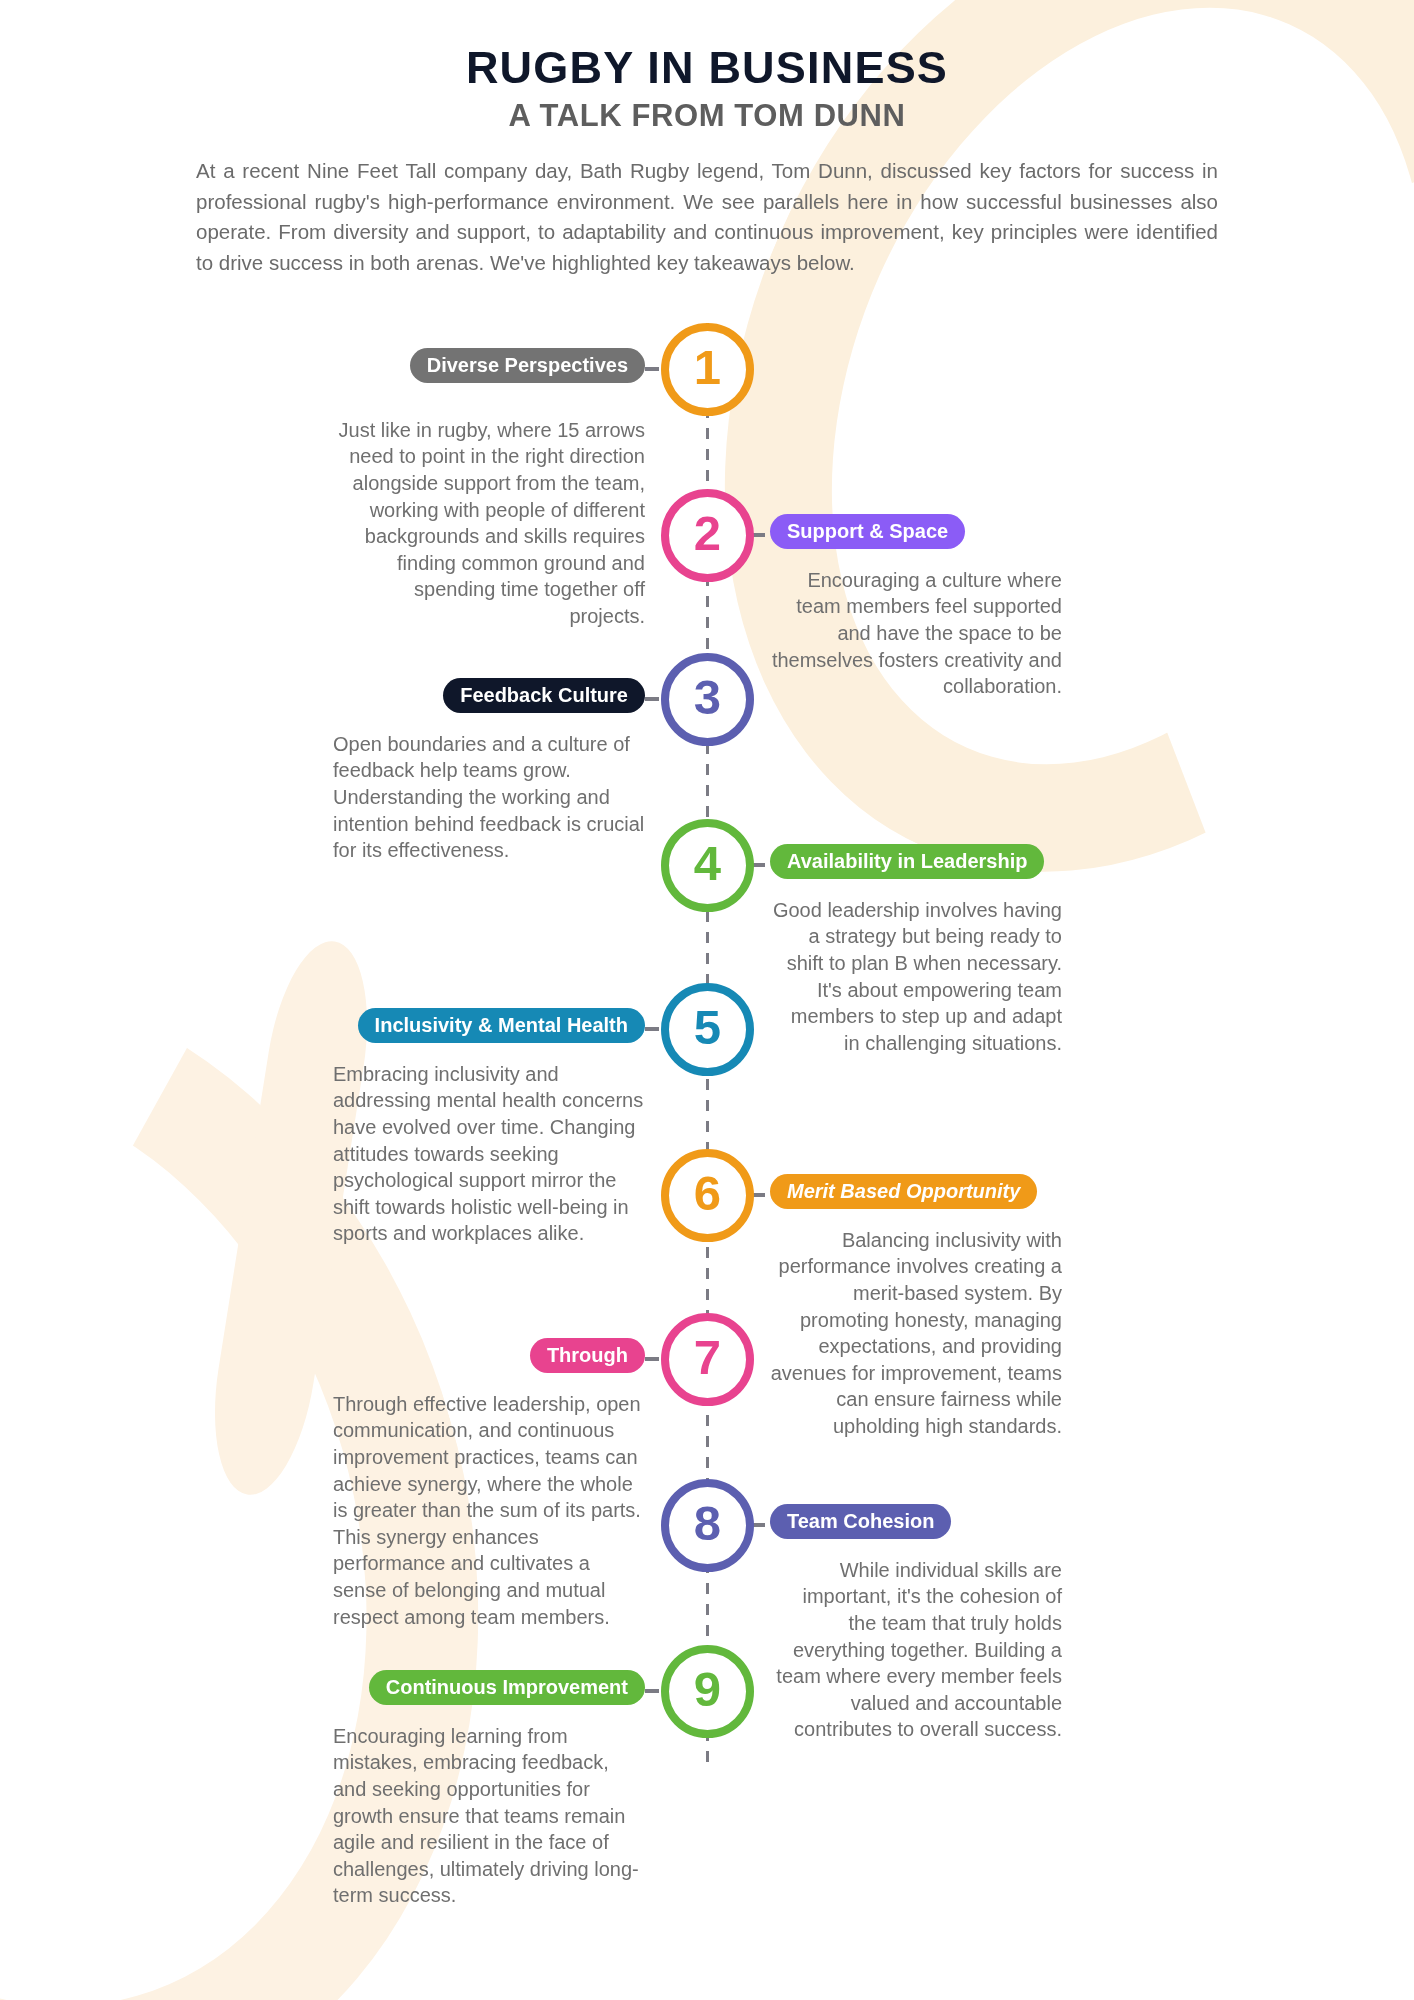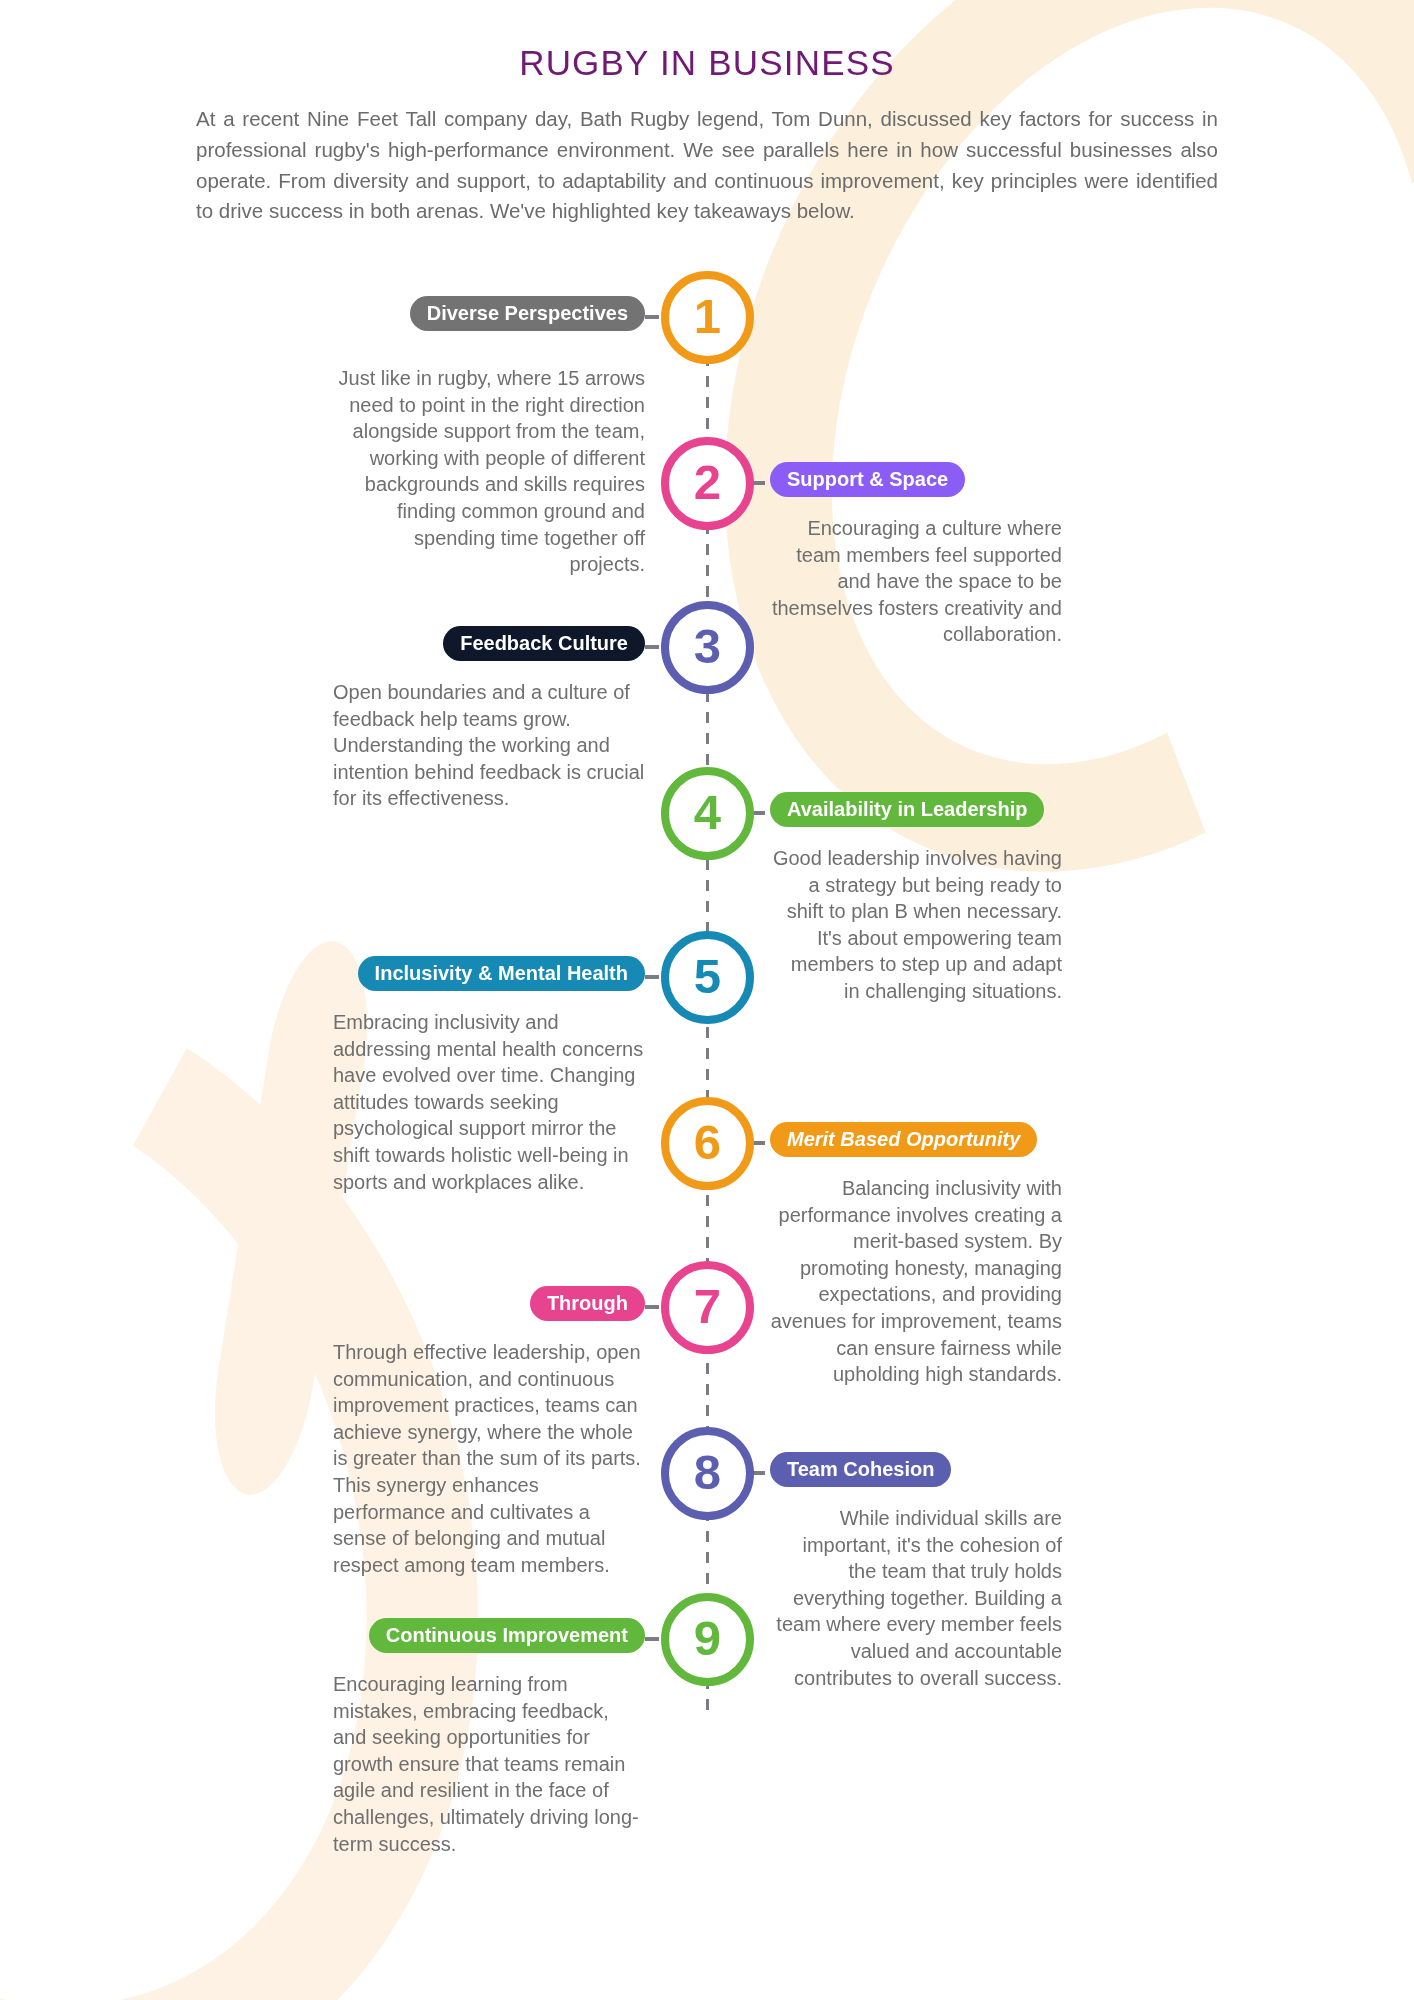--- a/index.html
+++ b/index.html
@@ -65,24 +65,24 @@
     width: 1414px;
     height: 2000px;
   }
 
   
   .header {
     padding-top: 44px;
     text-align: center;
   }
   .title {
-    font-size: 35px;
-    font-weight: normal;
+    font-size: 45px;
+    font-weight: bold;
     letter-spacing: 1.2px;
-    color: #701a75;
+    color: #0f172a;
     line-height: 1.06;
   }
   .subtitle {
     font-size: 31px;
     font-weight: bold;
     letter-spacing: 0.6px;
     color: #5e5e5e;
     margin-top: 7px;
     line-height: 1.1;
   }
@@ -196,20 +196,21 @@
 <div class="deco-layer">
   <div class="deco-ring-tr"></div>
   <div class="deco-ring-bl"></div>
   <div class="deco-tail-bl"></div>
 </div>
 
 <div class="page">
 
   <div class="header">
     <div class="title">RUGBY IN BUSINESS</div>
+    <div class="subtitle">A TALK FROM TOM DUNN</div>
     <p class="intro">At a recent Nine Feet Tall company day, Bath Rugby legend, Tom Dunn, discussed key factors for success in professional rugby's high-performance environment. We see parallels here in how successful businesses also operate. From diversity and support, to adaptability and continuous improvement, key principles were identified to drive success in both arenas. We've highlighted key takeaways below.</p>
   </div>
 
   <div class="timeline">
     <div class="spine"></div>
 
   <div class="node left" style="top: 22px;">
         <div class="connector left" style="width: 19px; right: auto; left: 645px; top: 44px;"></div>
         <div class="badge" style="background: #737373; right: 769px; left: auto;">Diverse Perspectives</div>
         <div class="circle" style="border-color: rgb(240, 154, 24);">

